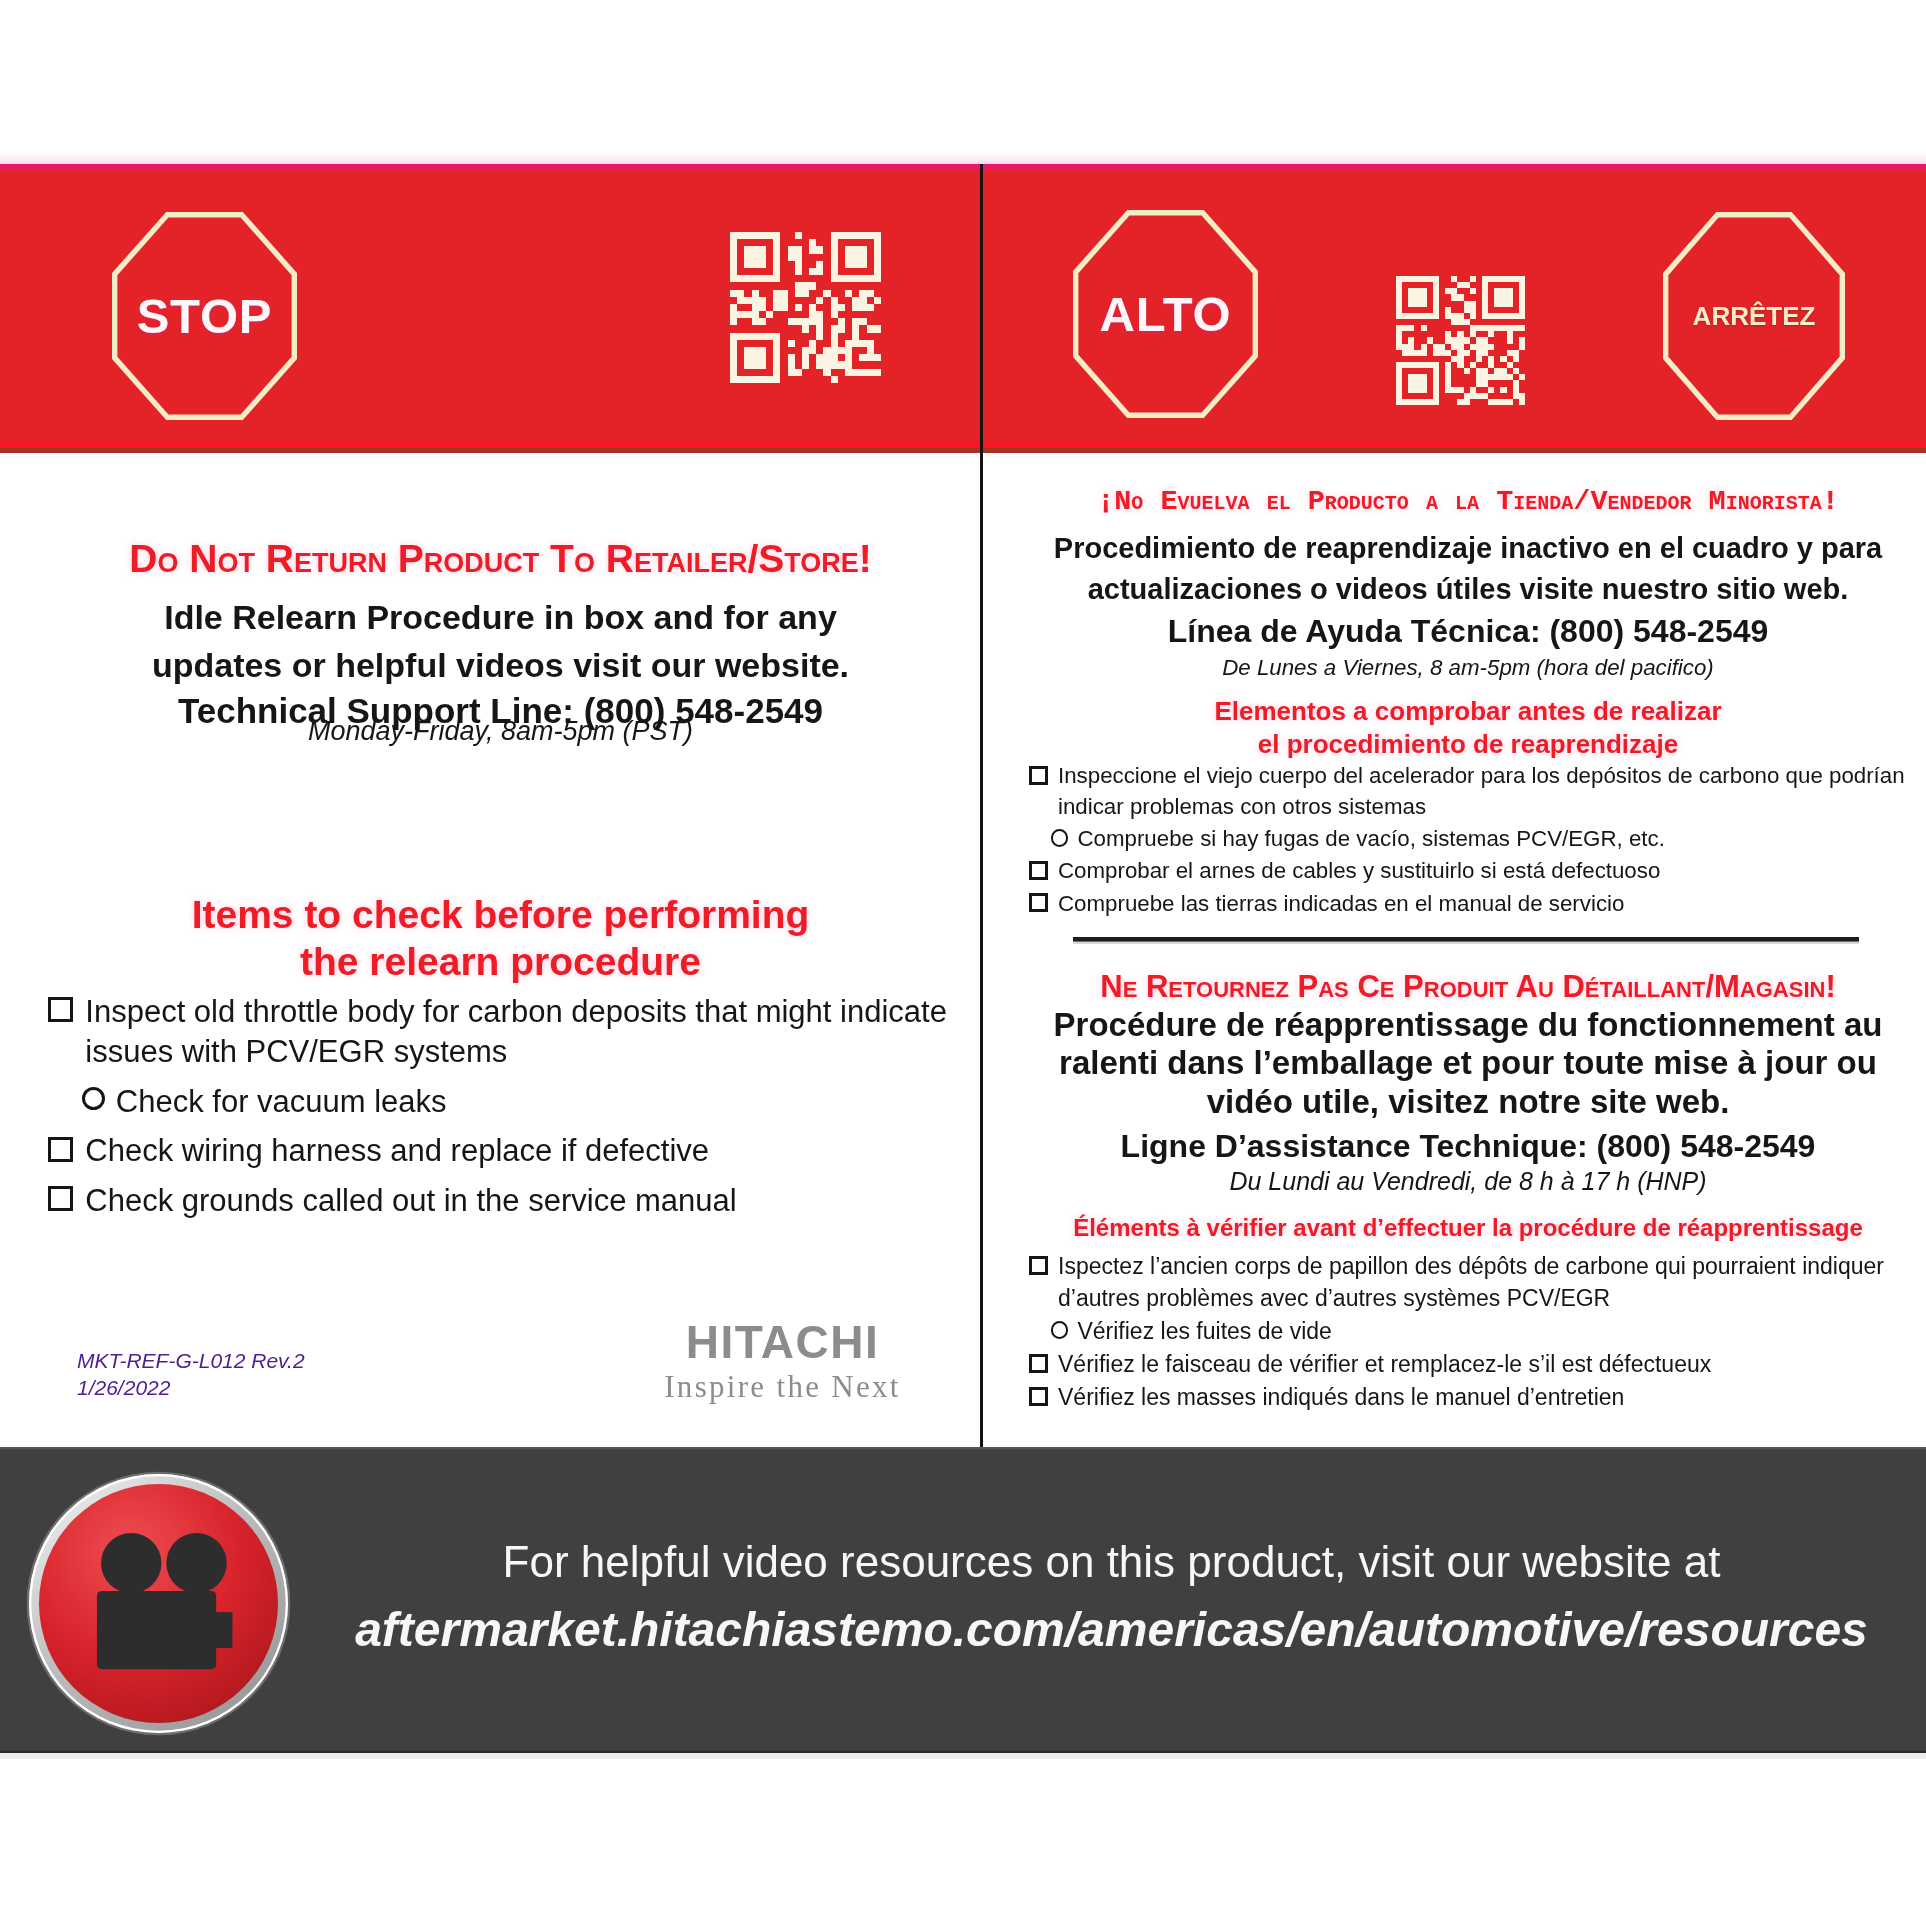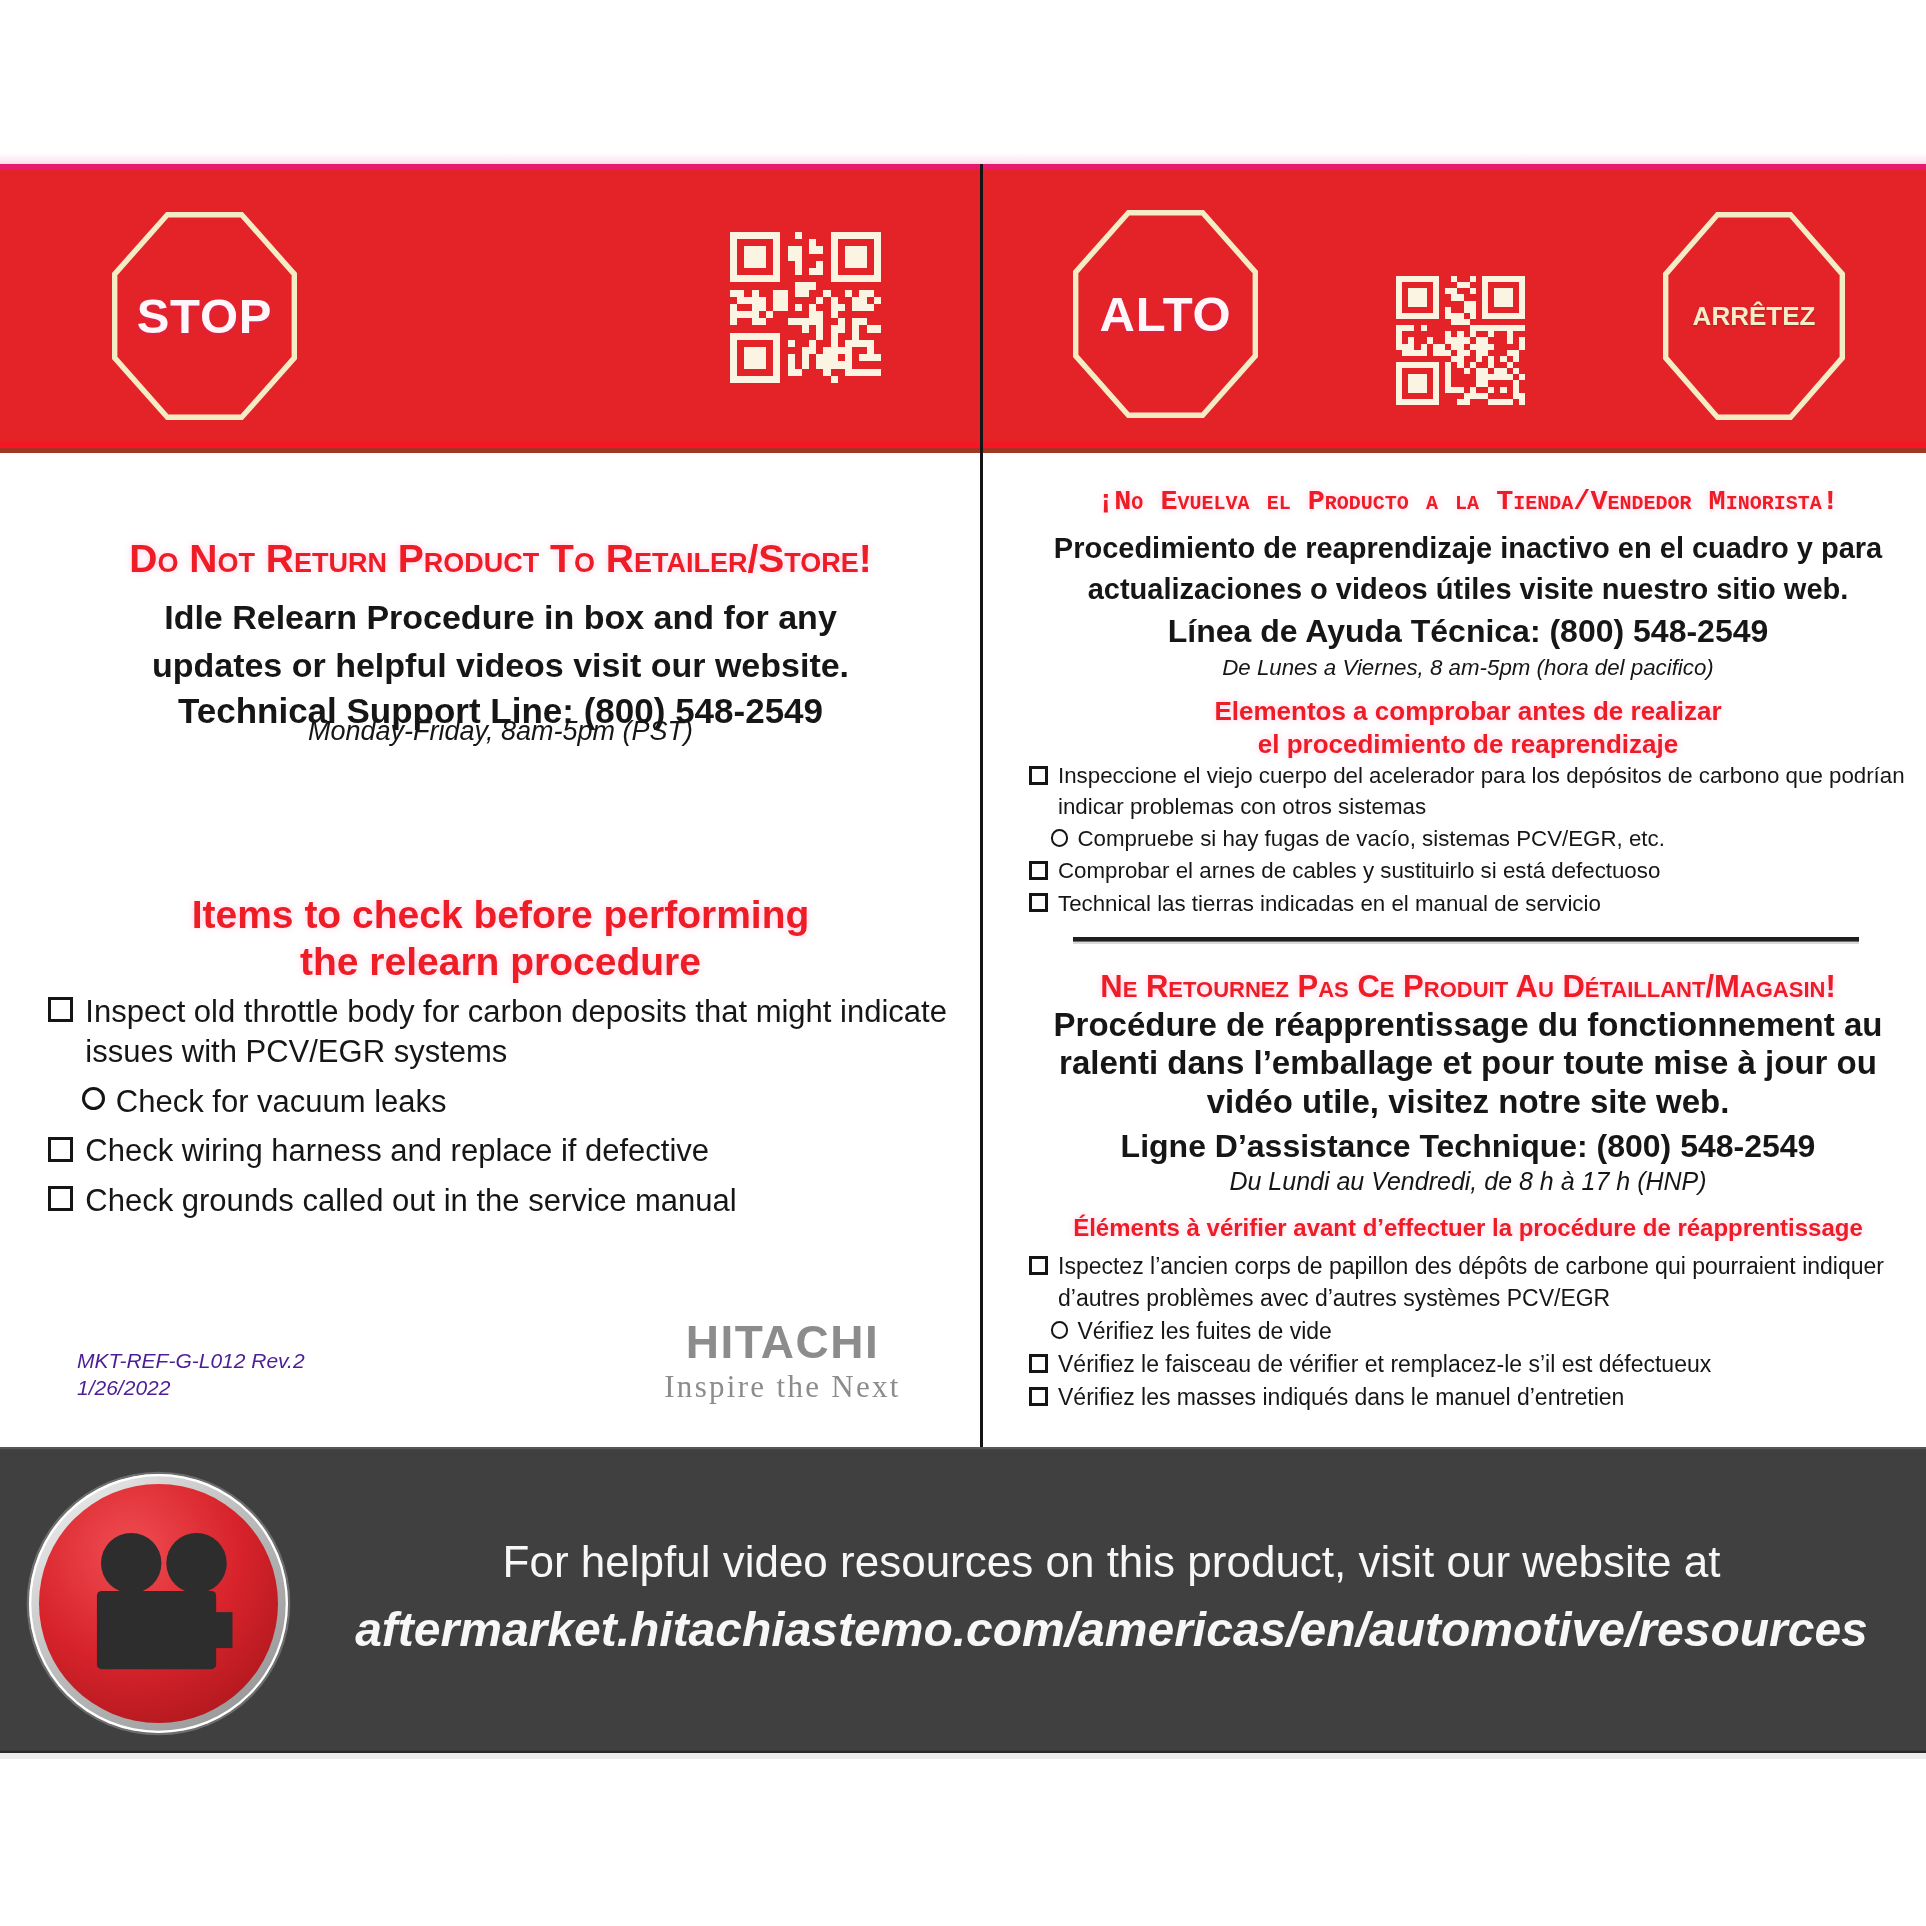--- a/index.html
+++ b/index.html
@@ -462,21 +462,21 @@
     <div class="chk-item indent">
       <span class="circle-bullet"></span>
       <span>Compruebe si hay fugas de vacío, sistemas PCV/EGR, etc.</span>
     </div>
     <div class="chk-item">
       <span class="box-bullet"></span>
       <span>Comprobar el arnes de cables y sustituirlo si está defectuoso</span>
     </div>
     <div class="chk-item">
       <span class="box-bullet"></span>
-      <span>Technical las tierras indicadas en el manual de servicio</span>
+      <span>Compruebe las tierras indicadas en el manual de servicio</span>
     </div>
   </div>
 
   <div class="h-rule" style="left:1073px;top:937px;width:786px;"></div>
 
   <div class="abs center red-head smallcaps nowrap" style="left:1017px;top:969px;width:902px;font-size:31px;">Ne Retournez Pas Ce Produit Au Détaillant/Magasin!</div>
 
   <div class="abs center bold" style="left:1017px;top:1006px;width:902px;font-size:33px;line-height:1.16;">
     <div class="nowrap">Procédure de réapprentissage du fonctionnement au</div>
     <div class="nowrap">ralenti dans l’emballage et pour toute mise à jour ou</div>

